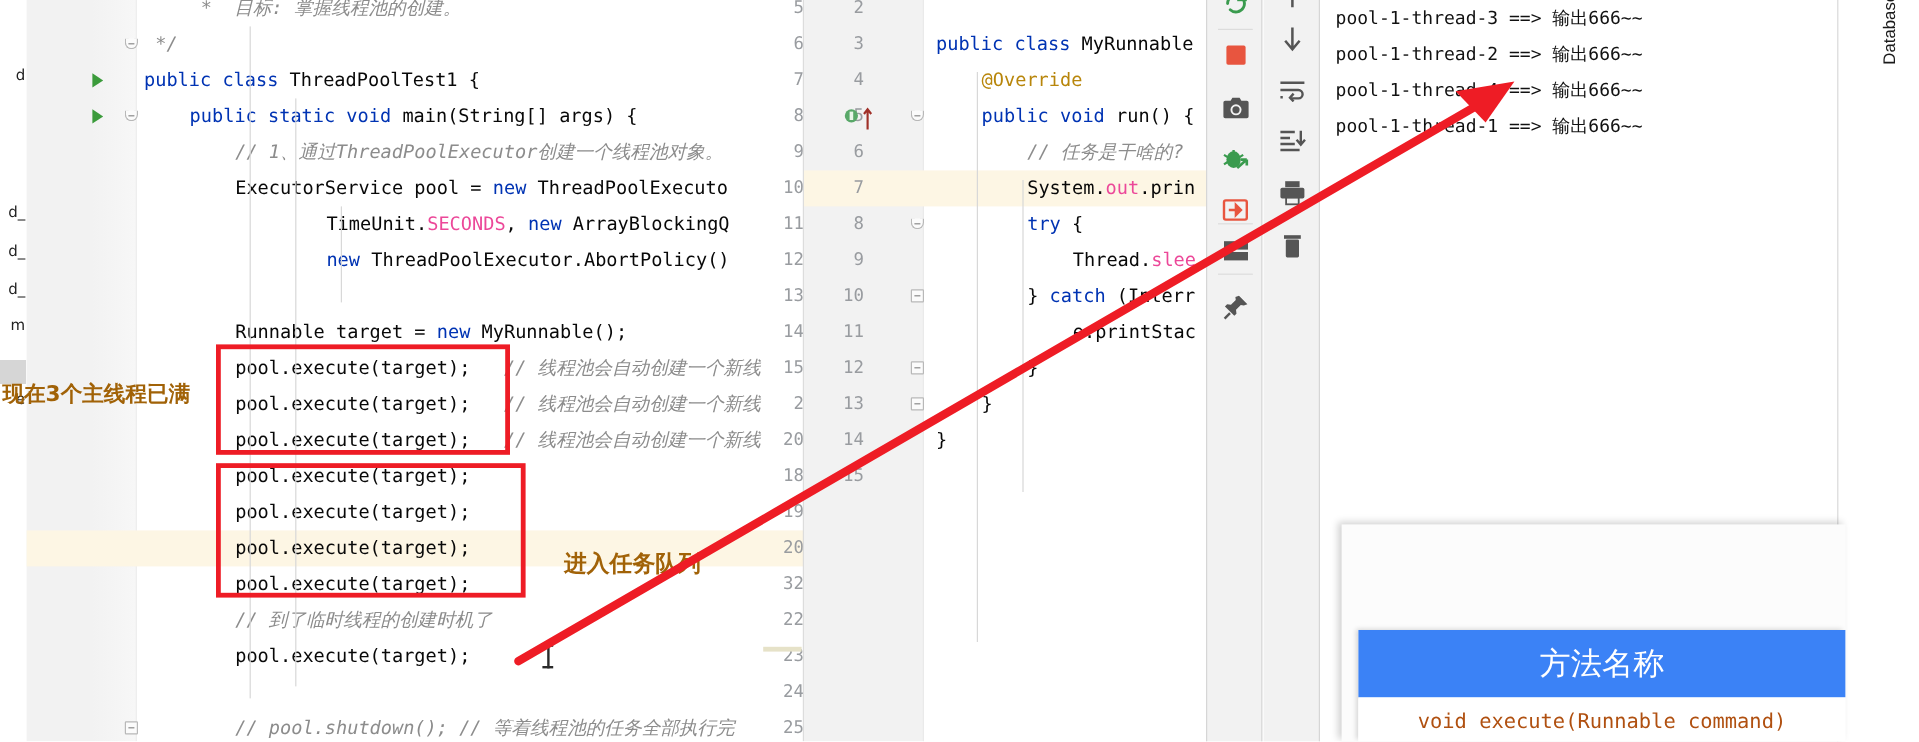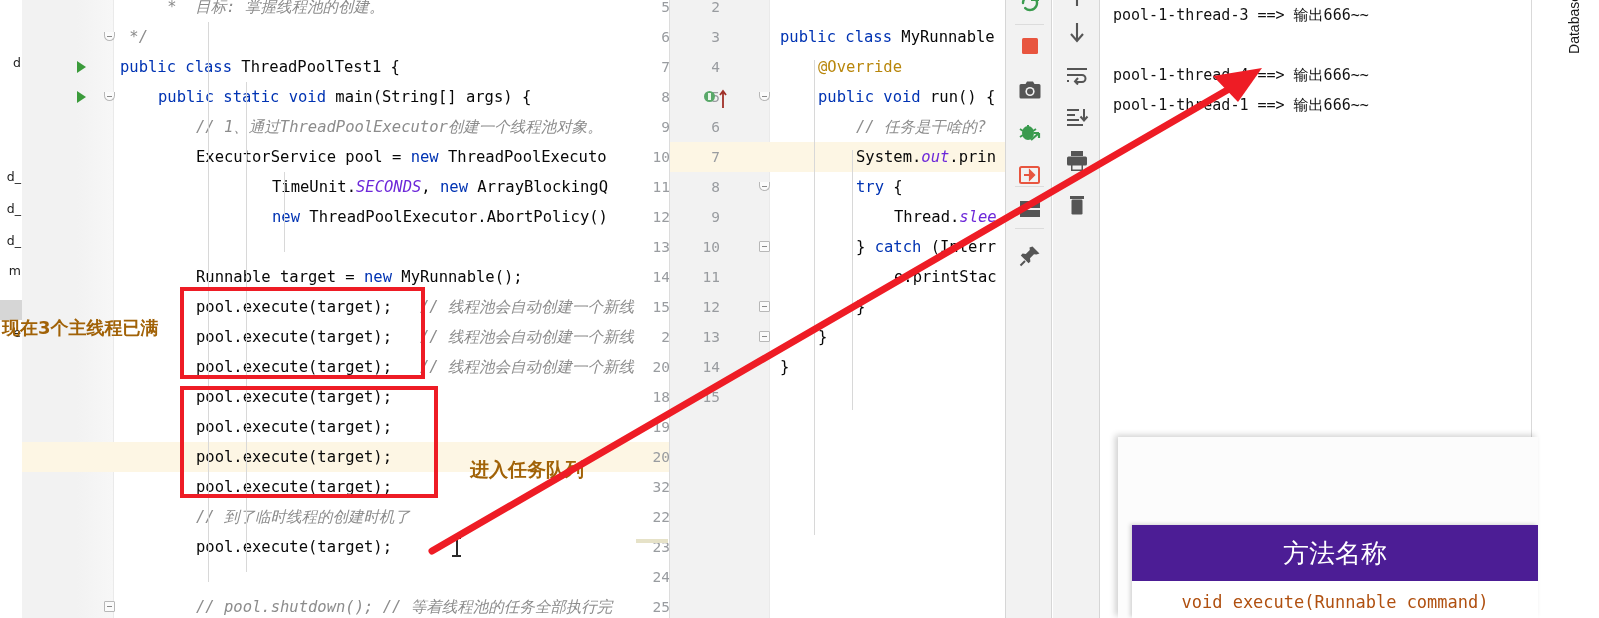--- a/index.html
+++ b/index.html
@@ -56,21 +56,21 @@
   .code1 {
     position:absolute; left:92px; top:0; right:0; height:618px;
     font-family: "DejaVu Sans Mono", monospace; font-size: 15.5px;
     white-space: pre; color:#080808;
   }
   .cline { position:absolute; left:0; height:30px; line-height:30px; white-space:pre; }
   .hl-row { position:absolute; left:0; right:0; height:30px; background:#fdf6e4; }
 
   .kw   { color:#0033b3; font-weight:400; }
   .cmt  { color:#8c8c8c; font-style:italic; }
-  .stat { color:#6d28d9; font-style:italic; }
+  .stat { color:#ec4899; }
   .plain{ color:#080808; }
 
   
   .iguide{ position:absolute; width:1px; background:#d8d8d8; }
 
   
   .redbox { position:absolute; border:4px solid #ee1c25; }
   .redtext {
     position:absolute; color:#a16207; font-family:"DejaVu Sans", sans-serif;
     font-weight:600; white-space:nowrap;
@@ -152,21 +152,21 @@
     position:absolute; left:16px; top:16px;
     font-family:"DejaVu Sans", sans-serif; font-weight:bold;
     font-size:25px; color:#3a3a3a; white-space:nowrap;
   }
   .slide-table {
     position:absolute; left:14px; top:88px; width:406px; height:93px;
     background:#ffffff; box-shadow: -2px -1px 4px rgba(0,0,0,0.16);
   }
   .sth {
     position:absolute; left:0; top:0; width:406px; height:56px;
-    background:#4c1d95; color:#ffffff;
+    background:#3b82f6; color:#ffffff;
     font-family:"DejaVu Sans", sans-serif; font-size:26px;
     display:flex; align-items:center; justify-content:center;
   }
   .stb {
     position:absolute; left:0; top:57px; width:406px; height:40px;
     background:#ffffff; color:#b05010;
     font-family:"DejaVu Sans Mono", monospace; font-size:17px;
     display:flex; align-items:center; justify-content:center;
     overflow:hidden;
   }
@@ -388,20 +388,21 @@
     <div class="tbtn" style="top:184px">
       <svg width="20" height="22" viewBox="0 0 20 22">
         <rect x="3" y="2" width="14" height="3" fill="#555"></rect>
         <rect x="4.5" y="5.5" width="11" height="15" rx="1.2" fill="#555"></rect>
       </svg>
     </div>
   </div>
 
   <div class="console">
     <div class="cout" style="top:0">pool-1-thread-3 ==&gt; 输出666~~</div>
+    <div class="cout" style="top:30px">pool-1-thread-2 ==&gt; 输出666~~</div>
     <div class="cout" style="top:60px">pool-1-thread-4 ==&gt; 输出666~~</div>
     <div class="cout" style="top:90px">pool-1-thread-1 ==&gt; 输出666~~</div>
   </div>
 
   <div class="rtabstrip">
     <div class="rtab">Database</div>
   </div>
 
   <div class="slide">
     <div class="slide-table">

